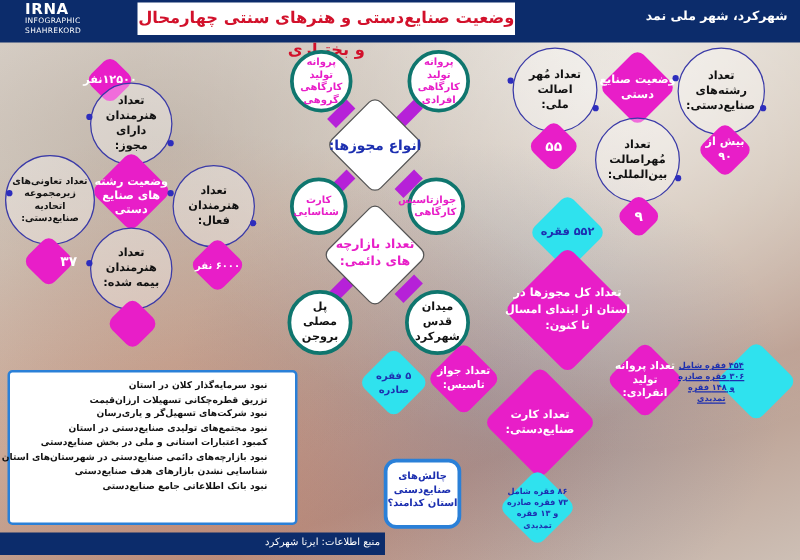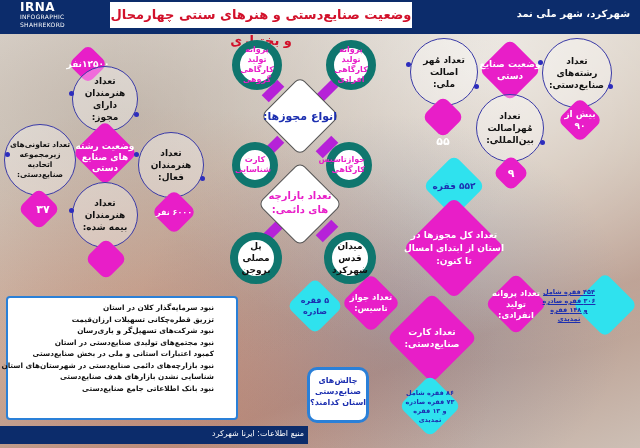--- a/index.html
+++ b/index.html
@@ -41,21 +41,21 @@
   .diamond { position: absolute; transform: rotate(45deg); border-radius: 7px; }
   .diamond-text { position: absolute; display: flex; align-items: center; justify-content: center; text-align: center;
     direction: rtl; font-weight: bold; }
   .pink { background: #e81ec8; }
   .cyan { background: #2fe2ee; }
   .white { background: #fff; border: 1.5px solid #555; }
   .t-white { color: #fff; }
   .t-blue { color: #1c2fb0; }
   .t-pink { color: #e81ec8; }
 
-  .p-circle { position: absolute; border-radius: 50%; border: 8px solid #0f766e; background: #fff;
+  .p-circle { position: absolute; border-radius: 50%; border: 3px solid #0f766e; background: #fff;
     display: flex; align-items: center; justify-content: center; text-align: center; direction: rtl;
     font-weight: bold; font-size: 8px; line-height: 10px; color: #e81ec8; }
   .p-circle.dark { color: #111; font-size: 9px; line-height: 12px; }
   .connector { position: absolute; background: #b621d8; transform: rotate(45deg); }
 
   .challenge-box {
     position: absolute; left: 6px; top: 296px; width: 232px; height: 124px; background: #fff;
     border: 2px solid #2a80d8; border-radius: 4px; direction: rtl; text-align: right; padding: 4px 22px;
   }
   .challenge-box li { list-style: none; font-size: 7.3px; line-height: 11.5px; font-weight: bold; color: #111; white-space: nowrap; }
@@ -96,21 +96,21 @@
 <div class="diamond pink" style="left:82px;top:130px;width:46px;height:46px;"></div>
 <div class="diamond-text t-white" style="left:74px;top:138px;width:62px;height:38px;font-size:9px;line-height:11px;">وضعیت رشته های صنایع دستی</div>
 
 <div class="circle" style="left:138px;top:132px;width:66px;height:66px;">
   <span style="width:46px;">تعداد هنرمندان فعال:</span>
 </div>
 <div class="dot" style="left:134px;top:152px;"></div>
 <div class="dot" style="left:200px;top:176px;"></div>
 
 <div class="diamond pink" style="left:24px;top:194px;width:30px;height:30px;"></div>
-<div class="diamond-text t-white" style="left:24px;top:198px;width:38px;height:22px;font-size:11px;">۳۷</div>
+<div class="diamond-text t-white" style="left:36px;top:198px;width:38px;height:22px;font-size:11px;">۳۷</div>
 
 <div class="circle" style="left:72px;top:182px;width:66px;height:66px;">
   <span style="width:50px;">تعداد هنرمندان بیمه شده:</span>
 </div>
 <div class="dot" style="left:69px;top:208px;"></div>
 
 <div class="diamond pink" style="left:158px;top:196px;width:32px;height:32px;"></div>
 <div class="diamond-text t-white" style="left:150px;top:202px;width:48px;height:20px;font-size:8px;">۶۰۰۰ نفر</div>
 
 <div class="diamond pink" style="left:91px;top:244px;width:30px;height:30px;"></div>
@@ -160,21 +160,21 @@
 <div class="diamond pink" style="left:488px;top:48px;width:44px;height:44px;"></div>
 <div class="diamond-text t-white" style="left:478px;top:56px;width:64px;height:28px;font-size:9px;line-height:12px;">وضعیت صنایع دستی</div>
 
 <div class="circle" style="left:542px;top:38px;width:70px;height:70px;align-items:center;">
   <span style="width:54px;">تعداد رشته‌های صنایع‌دستی:</span>
 </div>
 <div class="dot" style="left:538px;top:60px;"></div>
 <div class="dot" style="left:608px;top:84px;"></div>
 
 <div class="diamond pink" style="left:428px;top:102px;width:30px;height:30px;"></div>
-<div class="diamond-text t-white" style="left:426px;top:106px;width:34px;height:22px;font-size:11px;margin-top:24px;">۵۵</div>
+<div class="diamond-text t-white" style="left:426px;top:106px;width:34px;height:22px;font-size:11px;">۵۵</div>
 
 <div class="circle" style="left:476px;top:94px;width:68px;height:68px;">
   <span style="width:50px;">تعداد مُهراصالت بین‌المللی:</span>
 </div>
 <div class="dot" style="left:540px;top:140px;"></div>
 
 <div class="diamond pink" style="left:564px;top:104px;width:32px;height:32px;"></div>
 <div class="diamond-text t-white" style="left:560px;top:106px;width:40px;height:28px;font-size:9px;line-height:12px;">بیش از ۹۰</div>
 
 <div class="diamond pink" style="left:498px;top:160px;width:26px;height:26px;"></div>

